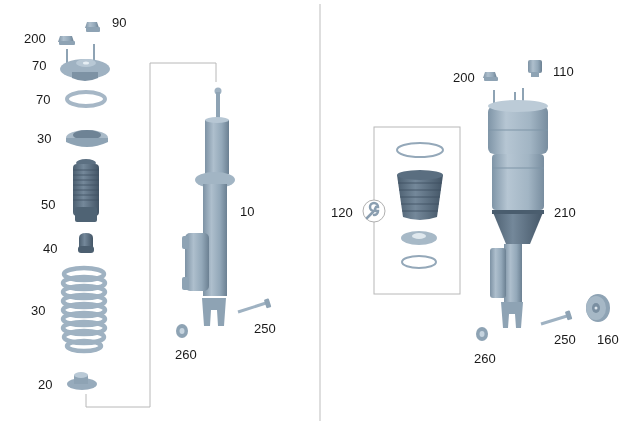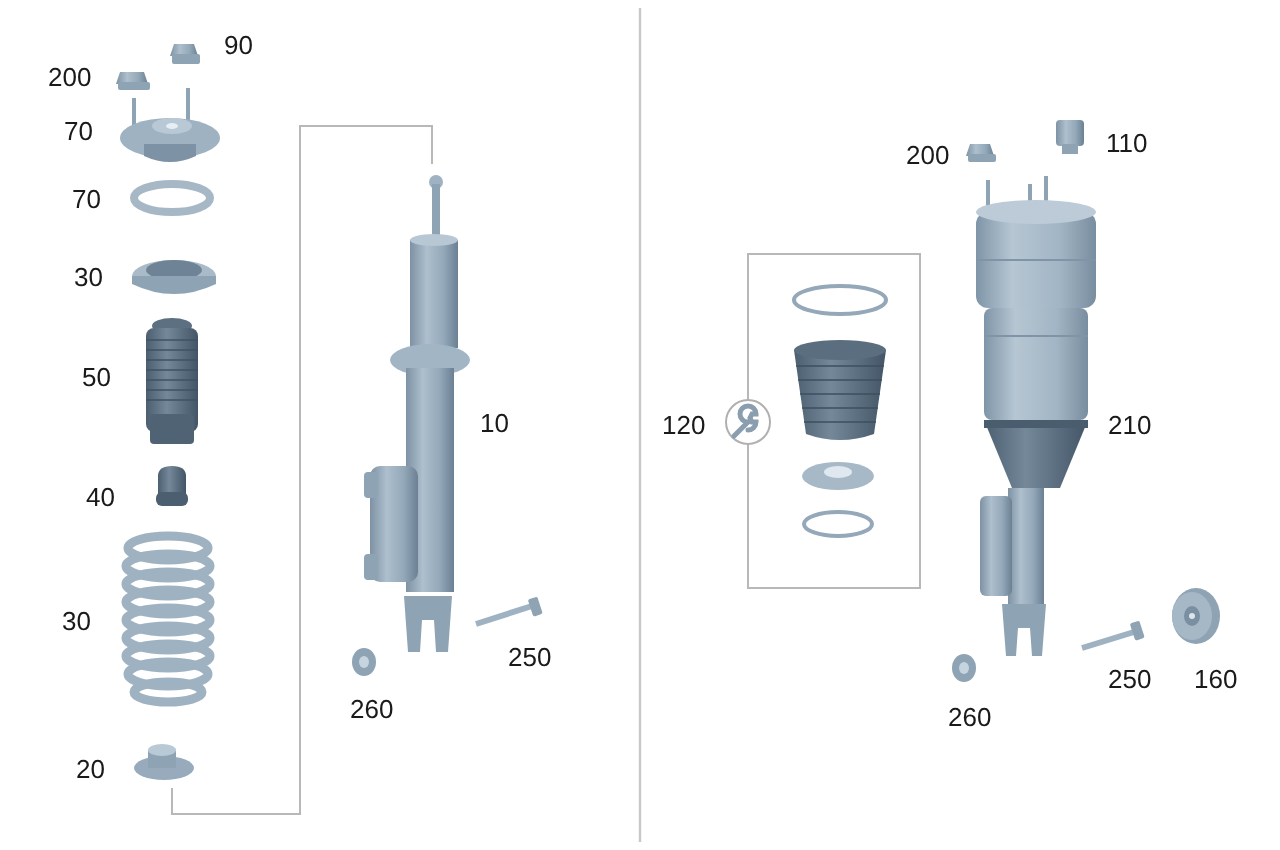--- a/index.html
+++ b/index.html
@@ -195,21 +195,21 @@
     <ellipse cx="596" cy="308" rx="4" ry="5" fill="#7a8fa1"></ellipse>
     <circle cx="596" cy="308" r="1.5" fill="#dce5ec"></circle>
   </g>
 </svg>
 
 <span class="lbl" style="left:24px;top:32px">200</span>
 <span class="lbl" style="left:112px;top:16px">90</span>
 <span class="lbl" style="left:32px;top:59px">70</span>
 <span class="lbl" style="left:36px;top:93px">70</span>
 <span class="lbl" style="left:37px;top:132px">30</span>
-<span class="lbl" style="left:41px;top:182px">50</span>
+<span class="lbl" style="left:41px;top:198px">50</span>
 <span class="lbl" style="left:43px;top:242px">40</span>
 <span class="lbl" style="left:31px;top:304px">30</span>
 <span class="lbl" style="left:38px;top:378px">20</span>
 <span class="lbl" style="left:240px;top:205px">10</span>
 <span class="lbl" style="left:254px;top:322px">250</span>
 <span class="lbl" style="left:175px;top:348px">260</span>
 
 <span class="lbl" style="left:453px;top:71px">200</span>
 <span class="lbl" style="left:553px;top:65px">110</span>
 <span class="lbl" style="left:331px;top:206px">120</span>

